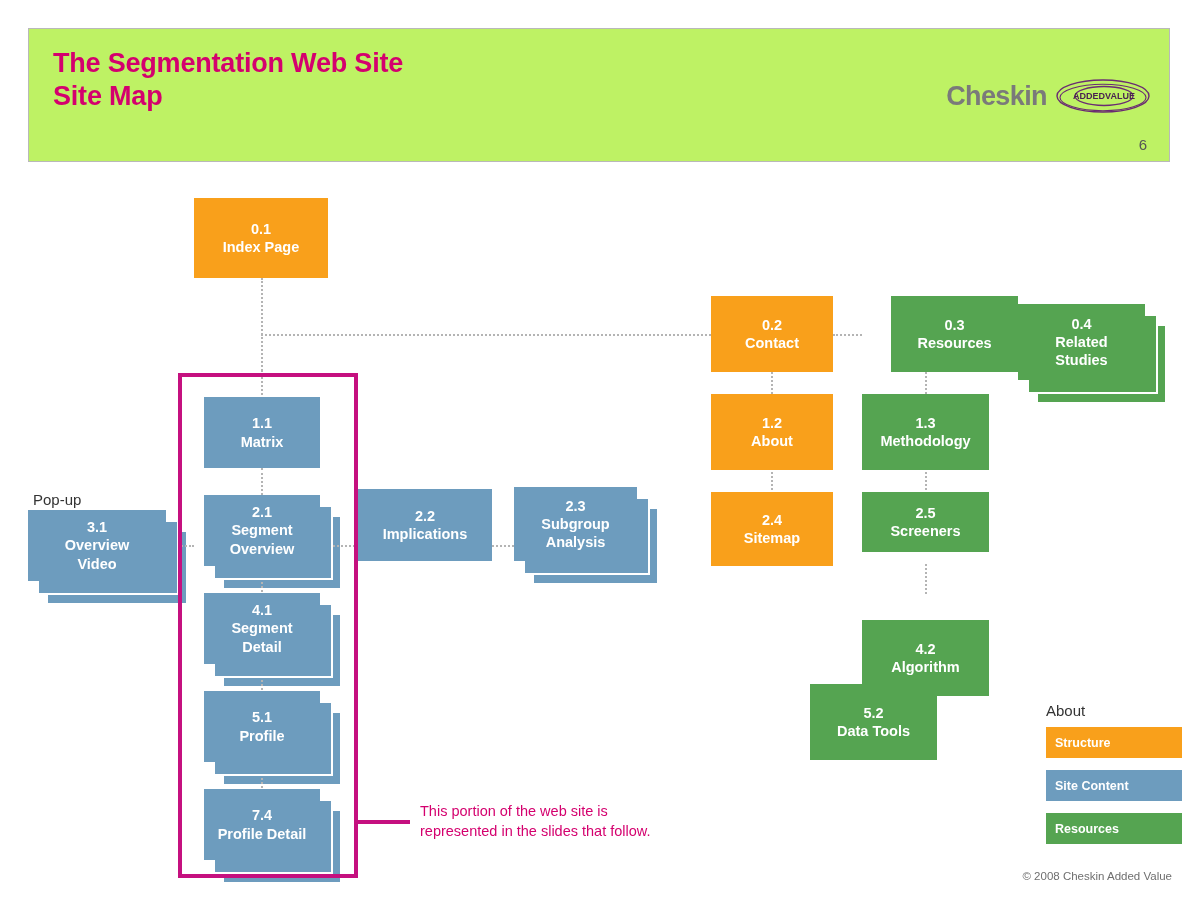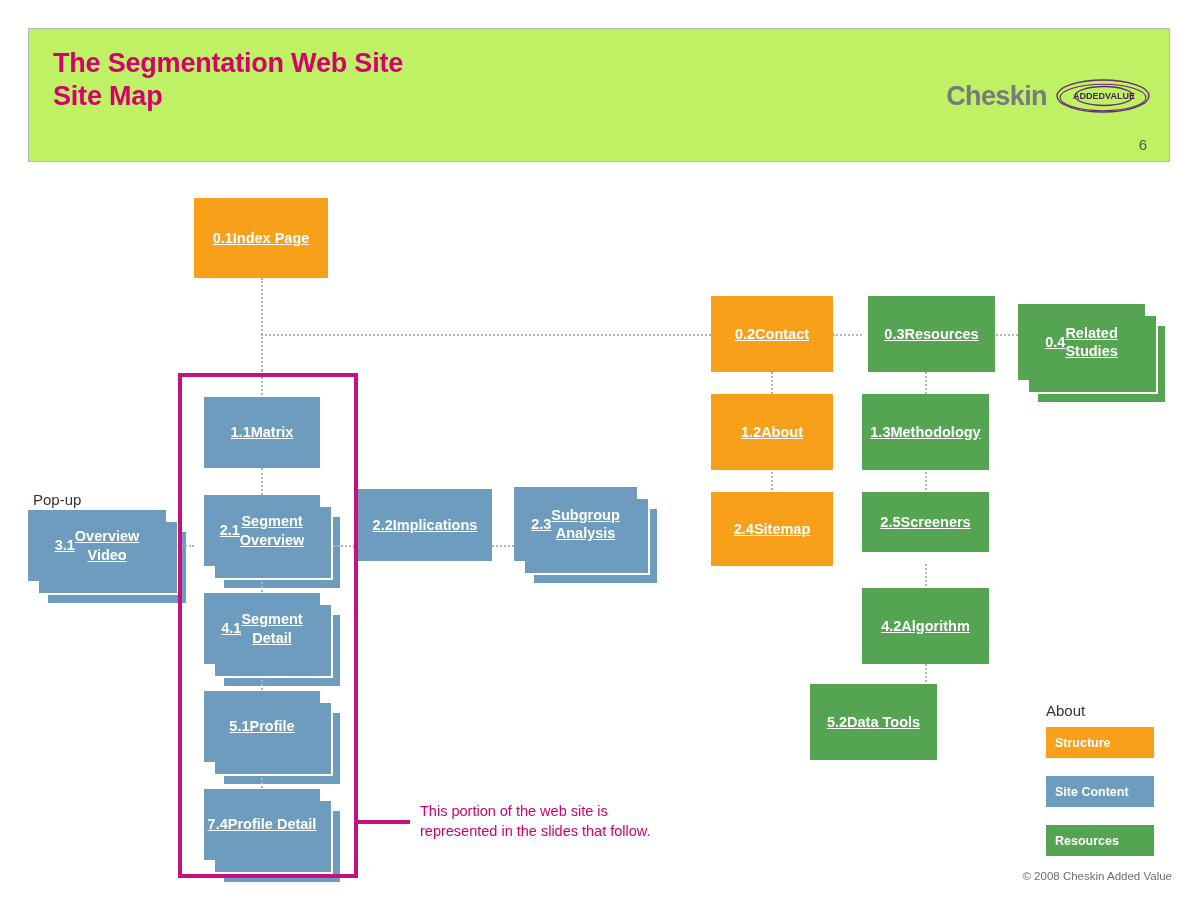--- a/index.html
+++ b/index.html
@@ -79,29 +79,29 @@
     position: absolute;
     box-sizing: border-box;
   }
   .node .face {
     position: absolute;
     left: 0;
     top: 0;
     width: 100%;
     height: 100%;
     display: flex;
+    flex-direction: column;
     align-items: center;
     justify-content: center;
     color: #ffffff;
     font-weight: bold;
     font-size: 14.5px;
     line-height: 1.25;
     text-align: center;
     z-index: 3;
-    text-decoration: underline;
   }
   .node .face .num { display: block; }
   .node .face .lbl { display: block; white-space: pre-line; }
 
   .node .shadow {
     position: absolute;
     left: 0;
     top: 0;
     width: 100%;
     height: 100%;
@@ -182,25 +182,25 @@
     top: 702px;
     width: 120px;
     z-index: 4;
   }
   #legend-title {
     font-size: 15px;
     color: #333333;
     margin-bottom: 8px;
   }
   .legend-row {
-    width: 108px;
+    width: 136px;
     height: 31px;
     display: flex;
     align-items: center;
-    margin-bottom: 18px;
+    margin-bottom: 12px;
     color: #ffffff;
     font-weight: bold;
     font-size: 12.5px;
     padding-left: 9px;
     box-sizing: border-box;
   }
   .legend-row.sw-orange { background: #f9a01b; }
   .legend-row.sw-blue   { background: #6d9cbe; }
   .legend-row.sw-green  { background: #55a451; }
 
@@ -281,42 +281,42 @@
     </div>
   </div>
 
   <div class="node orange" id="node-sitemap" style="left:711px; top:492px; width:122px; height:74px;">
     <div class="face">
       <span class="num">2.4</span>
       <span class="lbl">Sitemap</span>
     </div>
   </div>
 
-  <div class="node green" id="node-resources" style="left:868px; top:296px; width:127px; height:76px;border-radius:13px;">
+  <div class="node green" id="node-resources" style="left:891px; top:296px; width:127px; height:76px;border-radius:13px;">
     <div class="face">
       <span class="num">0.3</span>
       <span class="lbl">Resources</span>
     </div>
   </div>
 
   <div class="node green" id="node-methodology" style="left:862px; top:394px; width:127px; height:76px;">
     <div class="face">
       <span class="num">1.3</span>
       <span class="lbl">Methodology</span>
     </div>
   </div>
 
   <div class="node green" id="node-screeners" style="left:862px; top:492px; width:127px; height:60px;">
     <div class="face">
       <span class="num">2.5</span>
       <span class="lbl">Screeners</span>
     </div>
   </div>
 
-  <div class="node green" id="node-algorithm" style="left:862px; top:588px; width:127px; height:76px;border-radius:21px;">
+  <div class="node green" id="node-algorithm" style="left:862px; top:620px; width:127px; height:76px;border-radius:21px;">
     <div class="face">
       <span class="num">4.2</span>
       <span class="lbl">Algorithm</span>
     </div>
   </div>
 
   <div class="node green" id="node-data-tools" style="left:810px; top:684px; width:127px; height:76px;">
     <div class="face">
       <span class="num">5.2</span>
       <span class="lbl">Data Tools</span>

